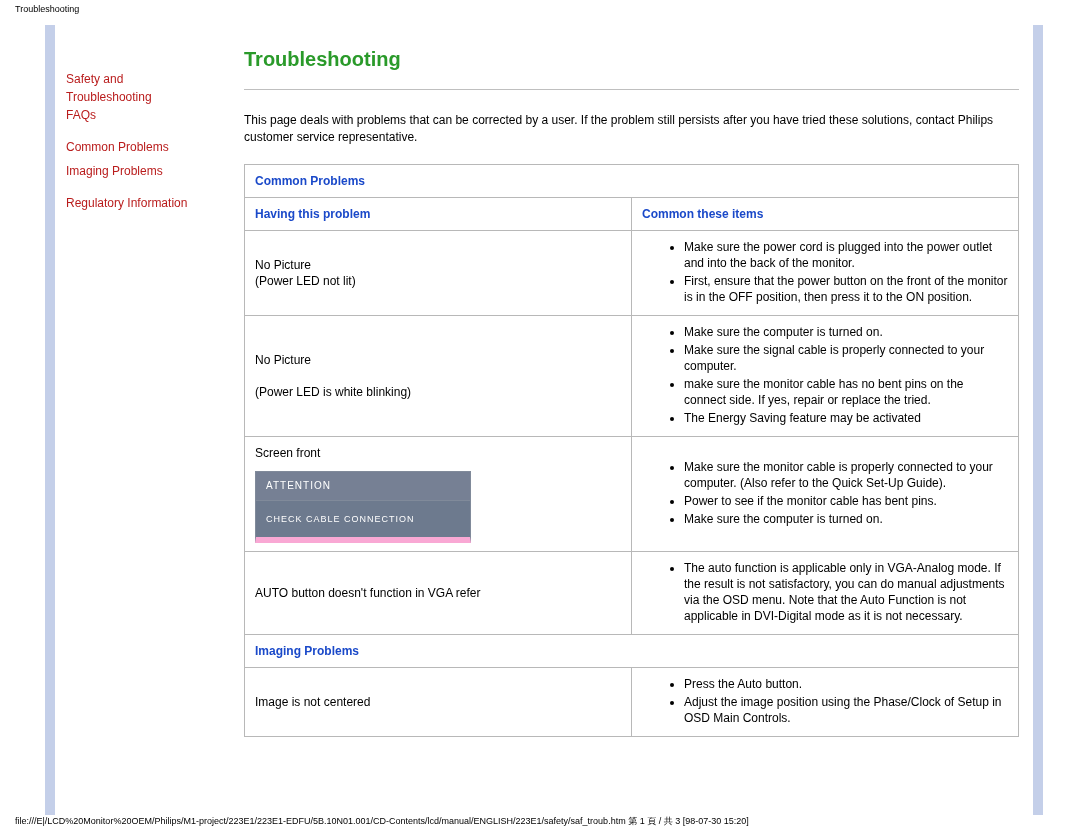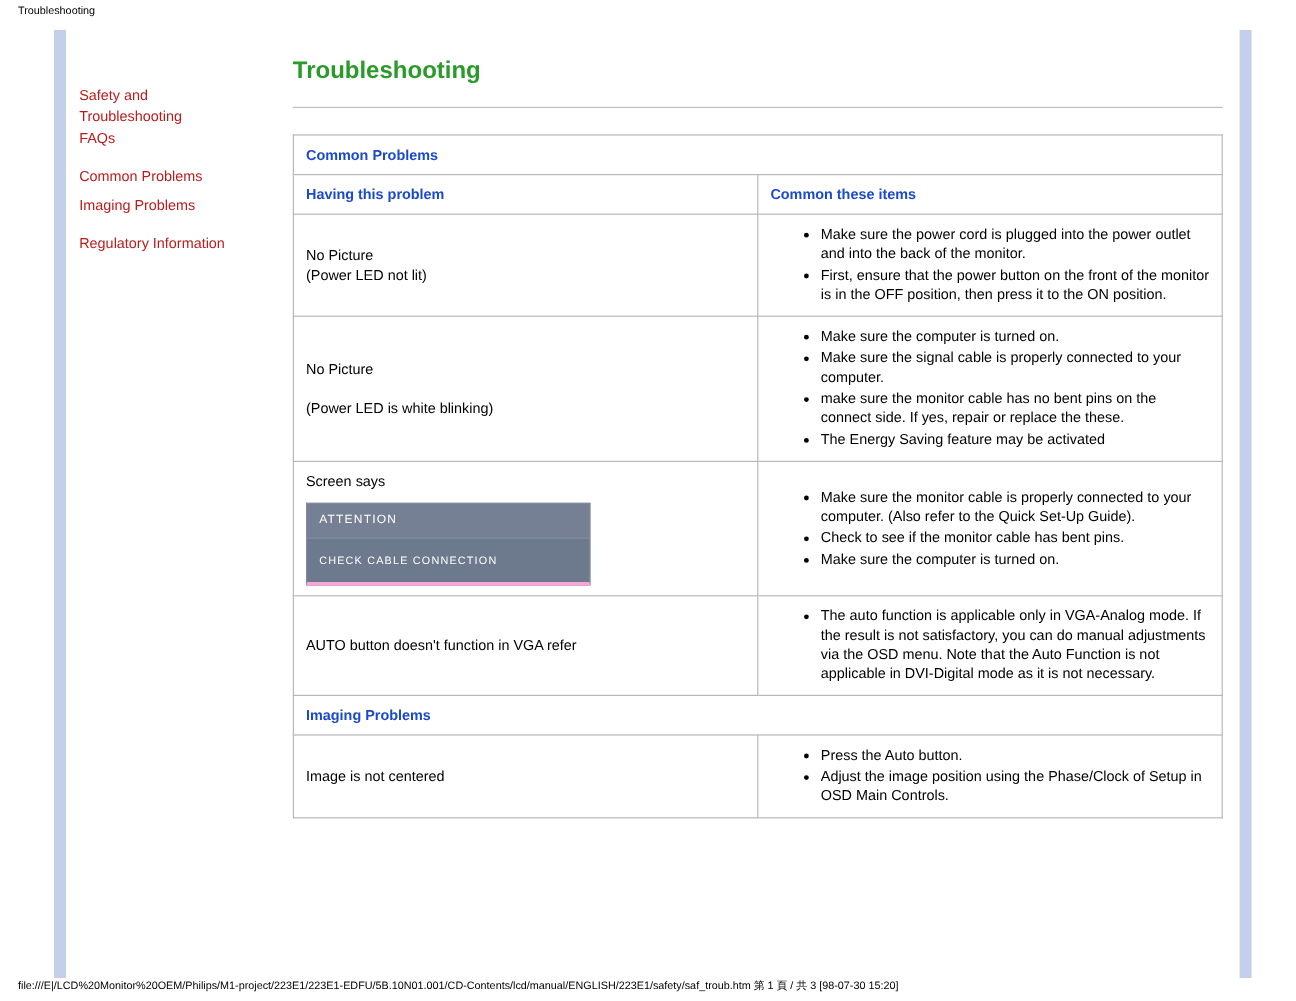--- a/index.html
+++ b/index.html
@@ -107,37 +107,37 @@
   .col-left { width: 249px; }
   ul.check {
     margin: 0;
     padding-left: 30px;
   }
   ul.check li {
     margin: 0 0 2px 12px;
   }
   .attention-box {
     margin-top: 10px;
-    width: 237px;
+    width: 216px;
     font-size: 10px;
     color: #ffffff;
   }
   .attention-head {
     background: #768094;
     padding: 6px 10px;
     border: 1px solid #808A9A;
     letter-spacing: 1px;
     font-size: 10px;
   }
   .attention-body {
     background: #6d7a8e;
     padding: 10px 10px;
     border-left: 1px solid #808A9A;
     border-right: 1px solid #808A9A;
-    border-bottom: 3px solid #f9a8d4;
+    border-bottom: 6px solid #f9a8d4;
     letter-spacing: 1px;
     font-size: 9px;
   }
 </style>
 </head>
 <body>
 
 <div class="page">
 
   <div class="top-label">Troubleshooting</div>
@@ -160,20 +160,21 @@
       <a href="#">Imaging Problems</a>
     </div>
     <div class="sb-block" style="">
       <a href="#">Regulatory Information</a>
     </div>
   </div>
 
   <div class="content">
     <div class="page-title">Troubleshooting</div>
     <hr class="rule">
+    <div class="intro">This page deals with problems that can be corrected by a user. If the problem still persists after you have tried these solutions, contact Philips customer service representative.</div>
 
     <table class="trouble">
       <tbody>
           <tr>
         <td colspan="2"><span class="section-header">Common Problems</span></td>
       </tr>
       <tr>
         <td class="col-left"><span class="column-header">Having this problem</span></td>
         <td><span class="column-header">Common these items</span></td>
       </tr>
@@ -191,37 +192,37 @@
       </tr>
       <tr>
         <td class="col-left" style="vertical-align:middle;">
           <span>No Picture</span><br><br>
           <span>(Power LED is white blinking)</span>
         </td>
         <td>
           <ul class="check">
             <li>Make sure the computer is turned on.</li>
             <li>Make sure the signal cable is properly connected to your computer.</li>
-            <li>make sure the monitor cable has no bent pins on the connect side. If yes, repair or replace the these.</li>
+            <li>make sure the monitor cable has no bent pins on the connect side. If yes, repair or replace the tried.</li>
             <li>The Energy Saving feature may be activated</li>
           </ul>
         </td>
       </tr>
       <tr>
         <td class="col-left">
-          <span>Screen says</span>
+          <span>Screen front</span>
           <div class="attention-box">
             <div class="attention-head">ATTENTION</div>
             <div class="attention-body">CHECK CABLE CONNECTION</div>
           </div>
         </td>
         <td style="vertical-align:middle;">
           <ul class="check">
             <li>Make sure the monitor cable is properly connected to your computer. (Also refer to the Quick Set-Up Guide).</li>
-            <li>Check to see if the monitor cable has bent pins.</li>
+            <li>Power to see if the monitor cable has bent pins.</li>
             <li>Make sure the computer is turned on.</li>
           </ul>
         </td>
       </tr>
       <tr>
         <td class="col-left" style="vertical-align:middle;">
           <span>AUTO button doesn't function in VGA refer</span>
         </td>
         <td>
           <ul class="check">

